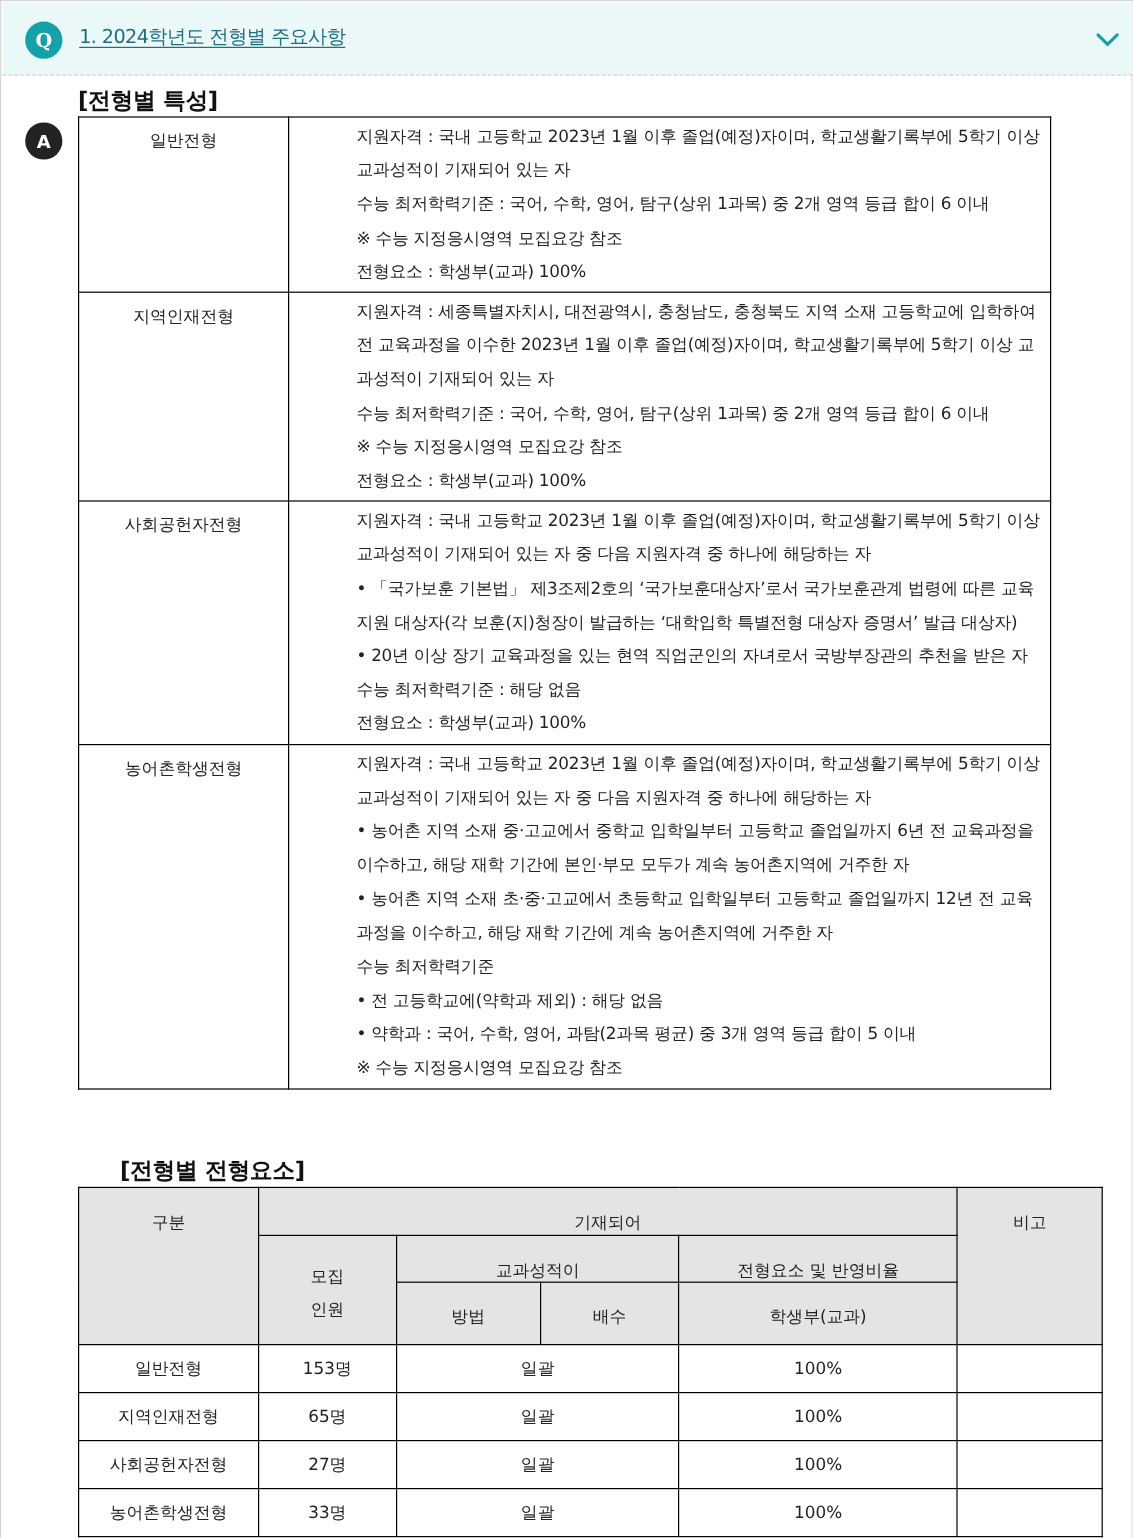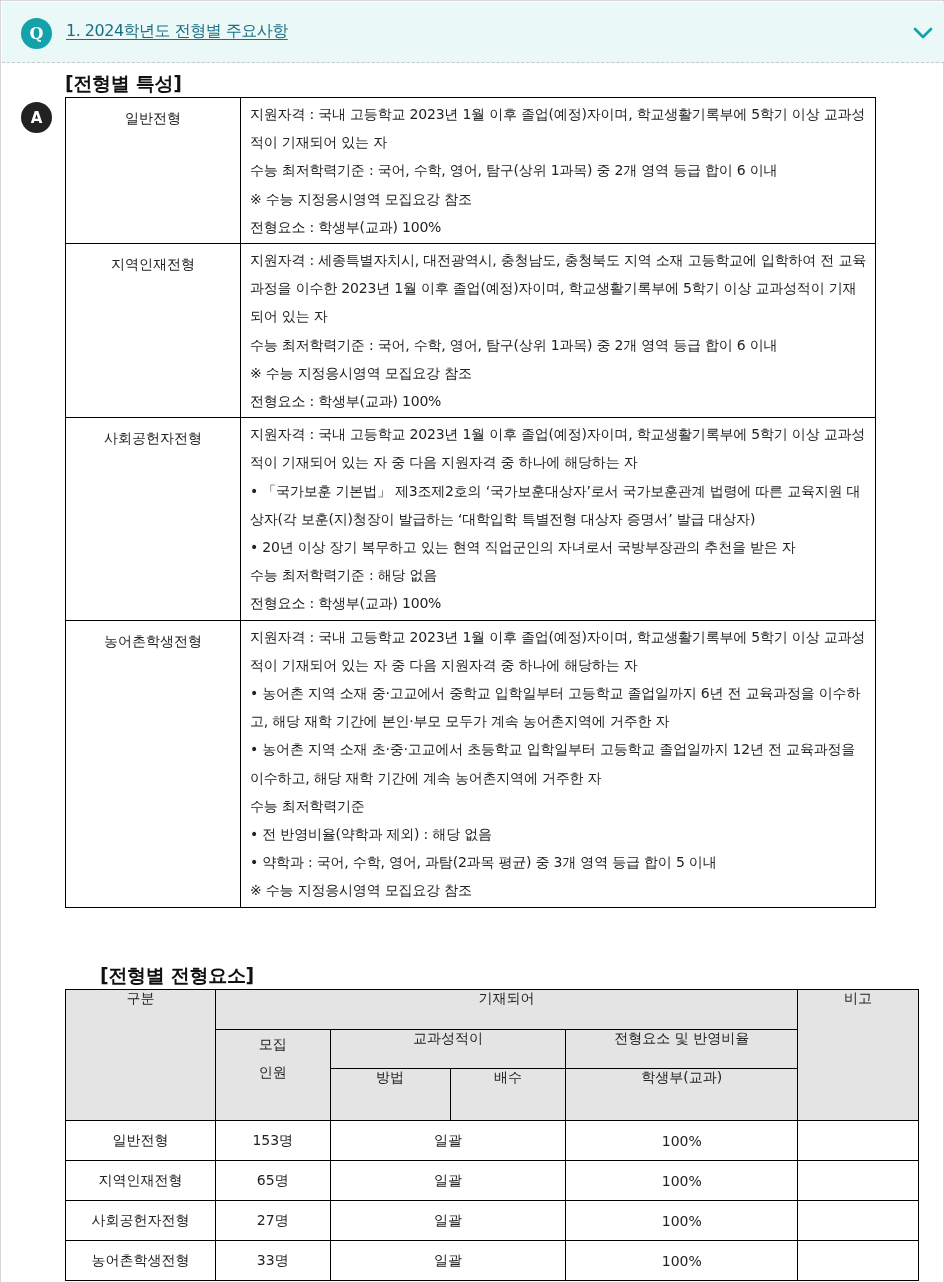--- a/index.html
+++ b/index.html
@@ -28,23 +28,23 @@
     }
     .section-title {
       position: absolute; left: 64px; font-size: 19px; font-weight: bold; color: #111; letter-spacing: -0.3px;
     }
     table { border-collapse: collapse; position: absolute; font-size: 14px; color: #222; }
     td, th { border: 1px solid #000; font-weight: normal; }
     .t1 { left: 64px; top: 96px; width: 811px; }
     .t1 th { background: #e4e4e4; height: 41px; text-align: center; vertical-align: middle; }
     .t1 td.name { width: 175px; text-align: center; vertical-align: top; padding-top: 6px; line-height: 28px; }
     .t1 td.desc { padding: 2px 8px 2px 9px; vertical-align: top; line-height: 28.2px; letter-spacing: -0.2px; }
-    .t1 td.desc div { white-space: normal; }
+    .t1 td.desc div { white-space: normal; margin-left: 47px; }
     .t2 { left: 64px; top: 988px; width: 854px; }
-    .t2 th { background: #e4e4e4; text-align: center; vertical-align: top; padding-top: 0; }
+    .t2 th { background: #e4e4e4; text-align: center; vertical-align: top; padding-top: 20px; }
     .t2 td { text-align: center; vertical-align: middle; height: 40px; }
   </style>
 </head>
 <body>
 
 <div class="frame">
 
   <div class="q-header">
     <div class="q-badge">Q</div>
     <a class="q-title">1. 2024학년도 전형별 주요사항</a>
@@ -75,33 +75,33 @@
         <div>수능 최저학력기준 : 국어, 수학, 영어, 탐구(상위 1과목) 중 2개 영역 등급 합이 6 이내</div>
         <div>※ 수능 지정응시영역 모집요강 참조</div>
         <div>전형요소 : 학생부(교과) 100%</div>
       </td>
     </tr>
     <tr>
       <td class="name">사회공헌자전형</td>
       <td class="desc">
         <div>지원자격 : 국내 고등학교 2023년 1월 이후 졸업(예정)자이며, 학교생활기록부에 5학기 이상 교과성적이 기재되어 있는 자 중 다음 지원자격 중 하나에 해당하는 자</div>
         <div>• 「국가보훈 기본법」 제3조제2호의 ‘국가보훈대상자’로서 국가보훈관계 법령에 따른 교육지원 대상자(각 보훈(지)청장이 발급하는 ‘대학입학 특별전형 대상자 증명서’ 발급 대상자)</div>
-        <div>• 20년 이상 장기 복무하고 있는 현역 직업군인의 자녀로서 국방부장관의 추천을 받은 자</div>
+        <div>• 20년 이상 장기 교육과정을 있는 현역 직업군인의 자녀로서 국방부장관의 추천을 받은 자</div>
         <div>수능 최저학력기준 : 해당 없음</div>
         <div>전형요소 : 학생부(교과) 100%</div>
       </td>
     </tr>
     <tr>
       <td class="name">농어촌학생전형</td>
       <td class="desc">
         <div>지원자격 : 국내 고등학교 2023년 1월 이후 졸업(예정)자이며, 학교생활기록부에 5학기 이상 교과성적이 기재되어 있는 자 중 다음 지원자격 중 하나에 해당하는 자</div>
         <div>• 농어촌 지역 소재 중·고교에서 중학교 입학일부터 고등학교 졸업일까지 6년 전 교육과정을 이수하고, 해당 재학 기간에 본인·부모 모두가 계속 농어촌지역에 거주한 자</div>
         <div>• 농어촌 지역 소재 초·중·고교에서 초등학교 입학일부터 고등학교 졸업일까지 12년 전 교육과정을 이수하고, 해당 재학 기간에 계속 농어촌지역에 거주한 자</div>
         <div>수능 최저학력기준</div>
-        <div>• 전 반영비율(약학과 제외) : 해당 없음</div>
+        <div>• 전 고등학교에(약학과 제외) : 해당 없음</div>
         <div>• 약학과 : 국어, 수학, 영어, 과탐(2과목 평균) 중 3개 영역 등급 합이 5 이내</div>
         <div>※ 수능 지정응시영역 모집요강 참조</div>
       </td>
     </tr>
   </tbody>
     </table>
 
   <div class="section-title" style="top:962px;margin-left:35px;">[전형별 전형요소]</div>
 
   <table class="t2">

